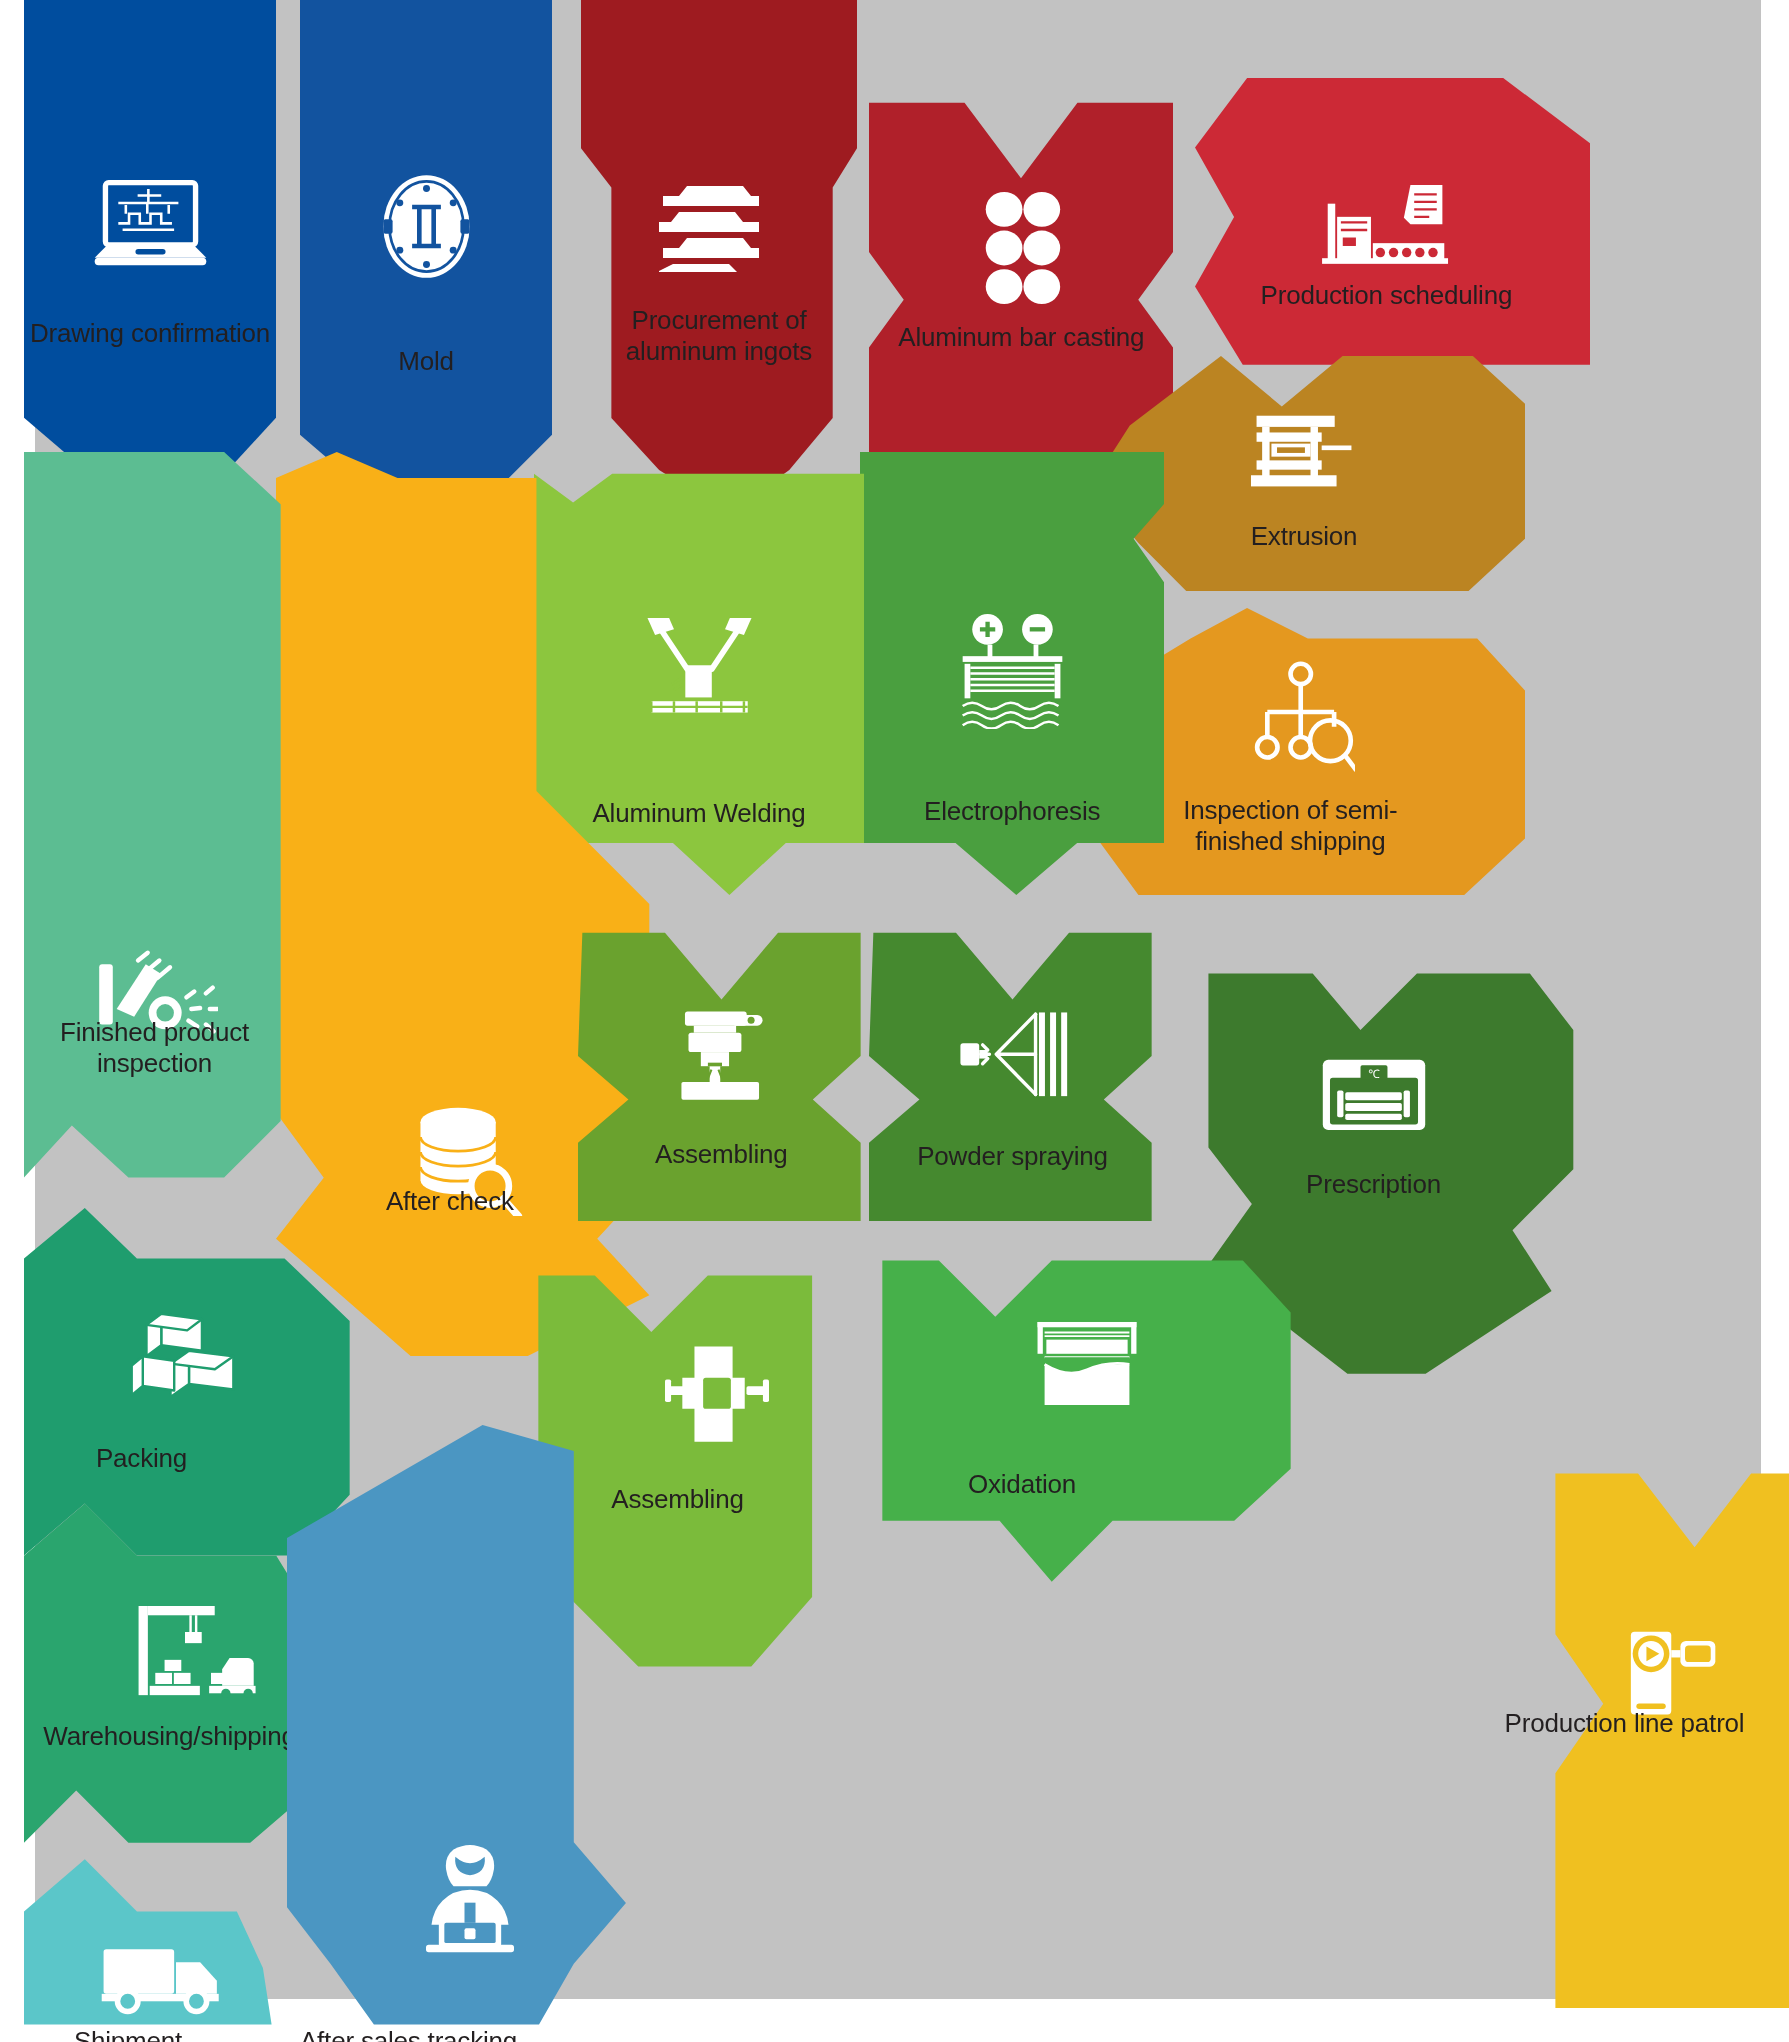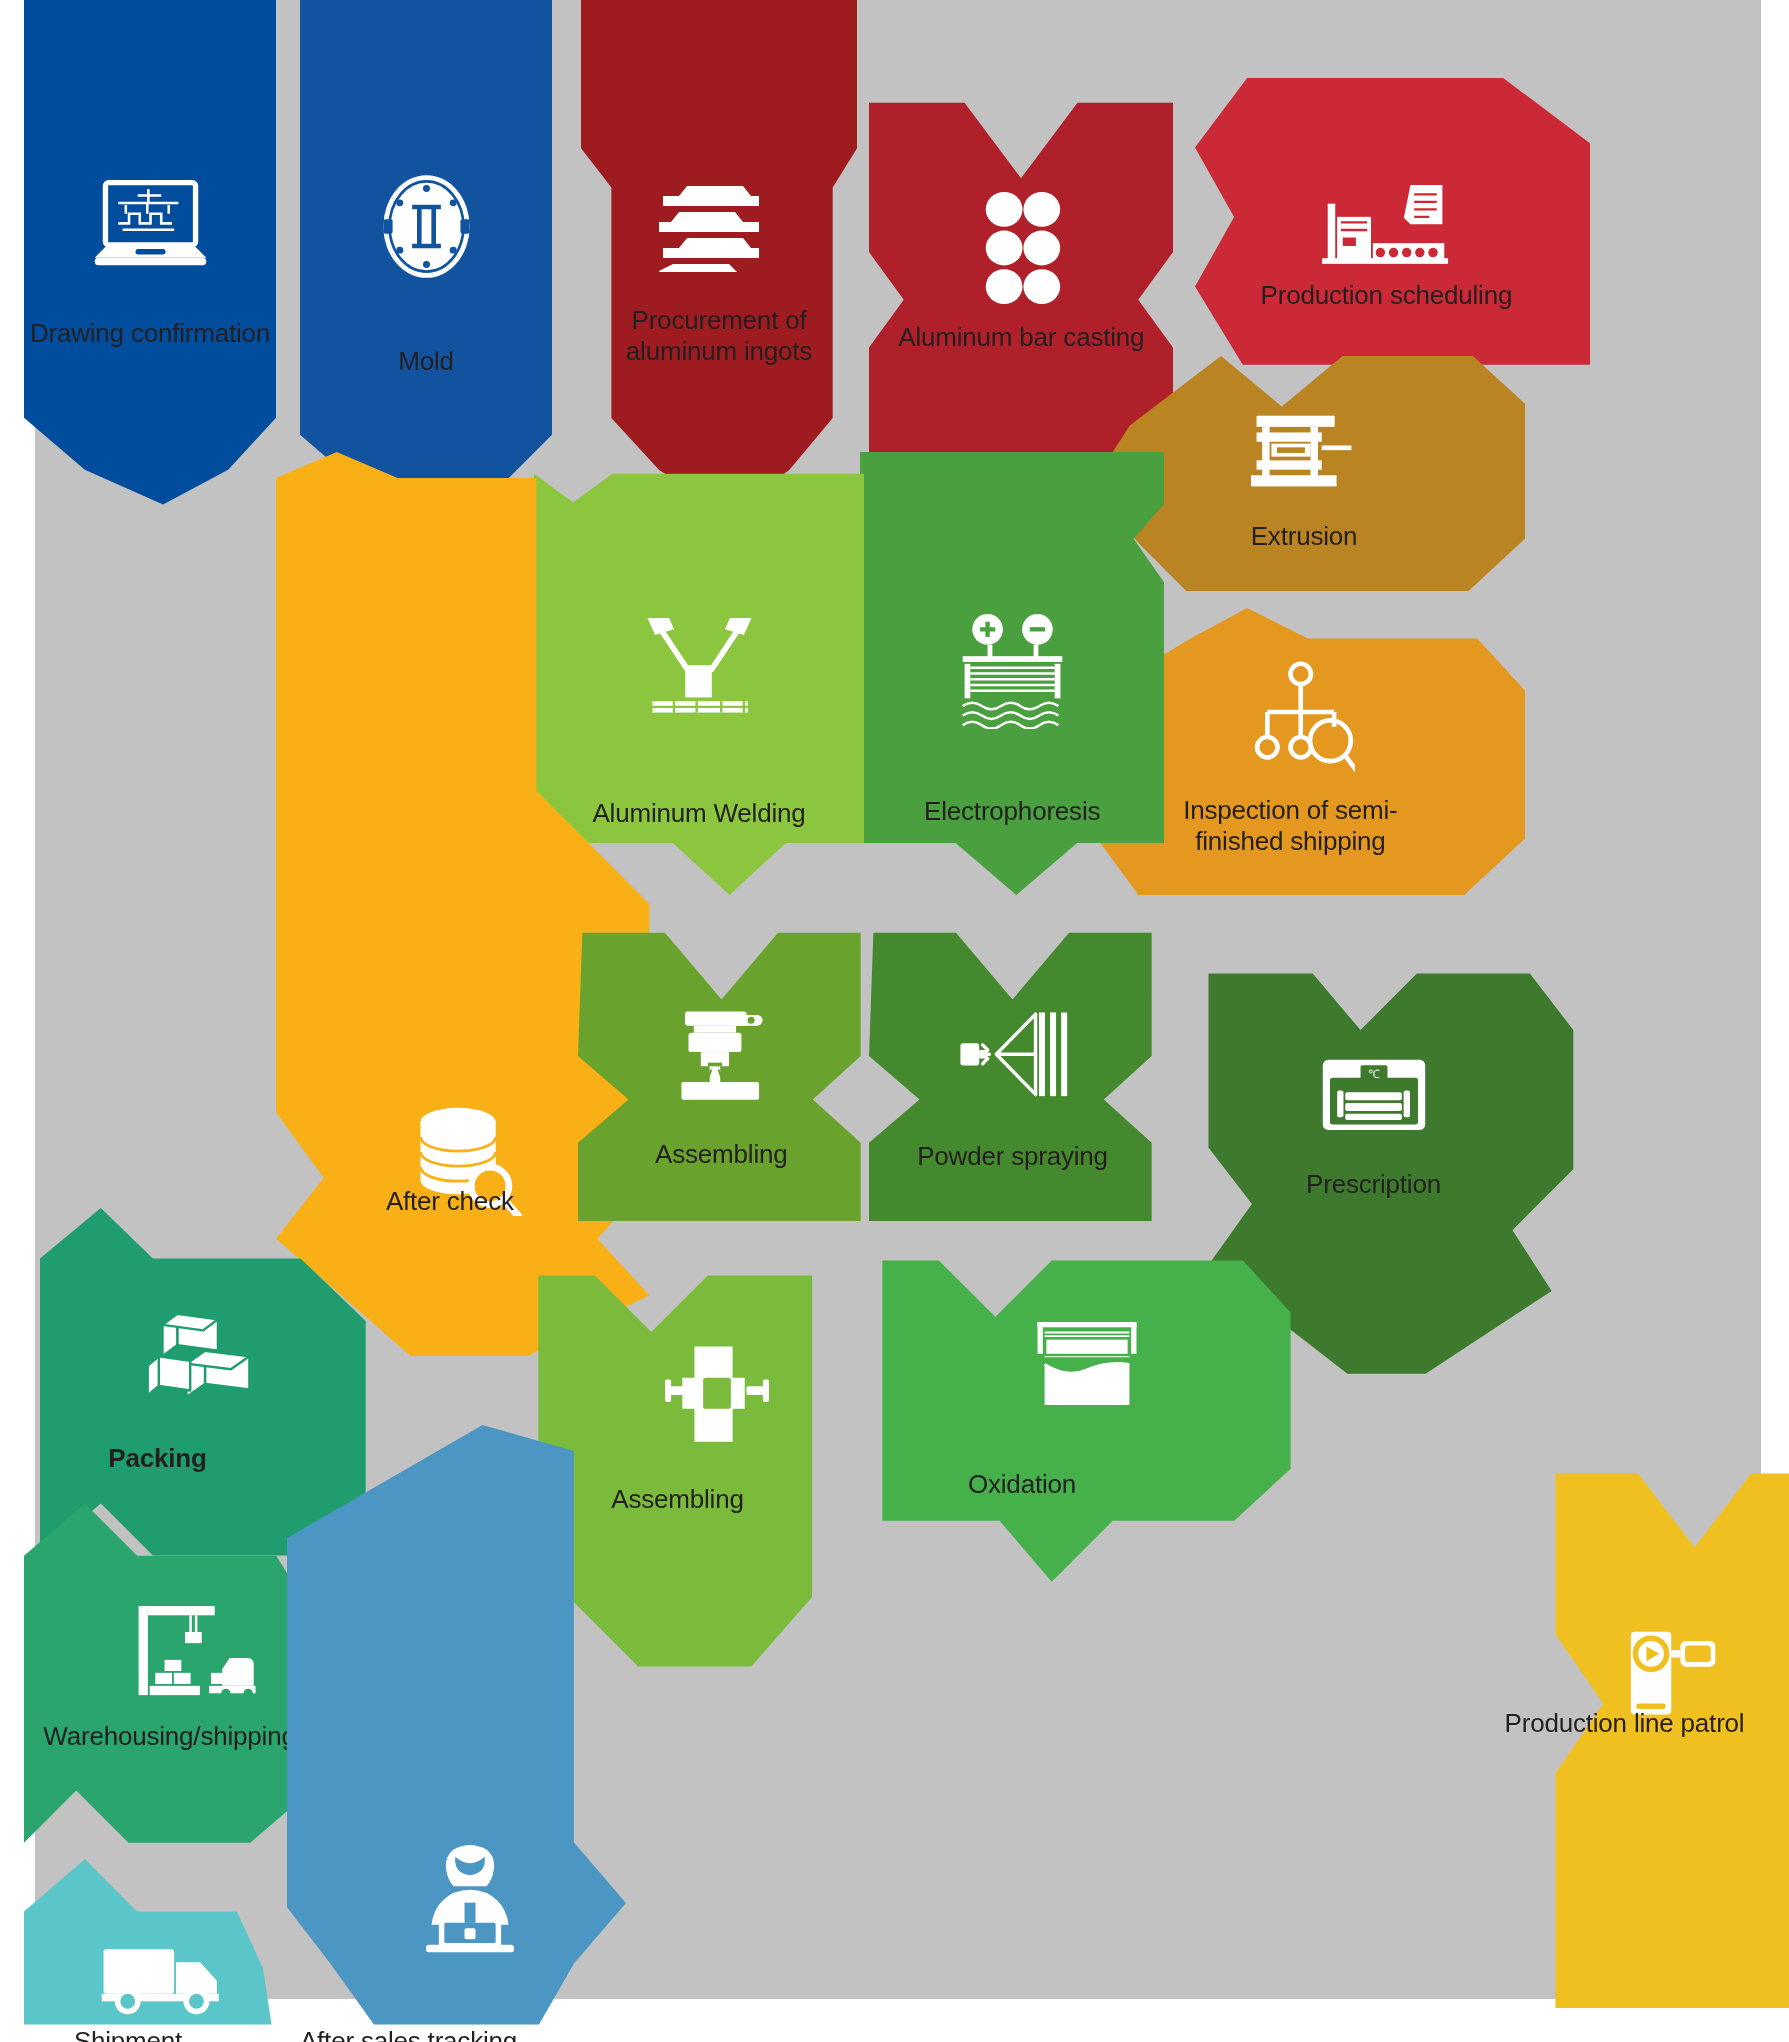--- a/index.html
+++ b/index.html
@@ -265,20 +265,42 @@
           <path d="M10 50 a40 15 0 0 0 80 0"></path>
           <path d="M10 66 a40 15 0 0 0 80 0"></path>
         </g>
         <circle cx="84" cy="86" r="20" fill="#f9b017" stroke="#fff" stroke-width="7"></circle>
         <path d="M98 100 l16 18" stroke="#fff" stroke-width="8" stroke-linecap="round"></path>
       </svg>
     </div>
     <div class="lbl" style="left:-8.7px;width:365px;top:734px;">After check</div>
   </div>
 
+  <div class="node" style="left:24px;top:452px;width:261px;height:756px;">
+    <svg viewBox="0 0 300 870" preserveAspectRatio="none">
+      <polygon points="0,0 230,0 295,60 295,770 230,835 120,835 55,775 0,835" fill="#5cbd92"></polygon>
+    </svg>
+    <div class="glyph" style="top:487px;height:104px;">
+      <svg viewBox="0 0 130 100" style="width:127px;height:97px;">
+        <g fill="#fff">
+          <rect x="8" y="22" width="14" height="62" rx="3"></rect>
+          <path d="M26 68 l30 -46 l16 10 l-28 44 z"></path>
+          <circle cx="76" cy="72" r="17"></circle>
+        </g>
+        <circle cx="76" cy="72" r="9" fill="#5cbd92"></circle>
+        <g stroke="#fff" stroke-width="4.5" stroke-linecap="round">
+          <path d="M48 18 l10 -8 M58 28 l12 -10 M68 36 l13 -11"></path>
+          <path d="M98 56 l8 -6 M103 68 l9 -1 M100 80 l9 6"></path>
+          <path d="M118 52 l7 -6 M122 68 l8 0 M118 84 l8 7"></path>
+        </g>
+      </svg>
+    </div>
+    <div class="lbl" style="left:-13px;width:287px;top:565px;">Finished product
+inspection</div>
+  </div>
 
   <div class="node" style="left:578px;top:917px;width:287px;height:304px;">
     <svg viewBox="0 0 330 350" preserveAspectRatio="none">
       <polygon points="5,18 100,18 165,95 230,18 325,18 325,160 270,210 325,260 325,350 0,350 0,260 58,210 0,160" fill="#6aa22e"></polygon>
     </svg>
     <div class="glyph" style="top:83px;height:113px;">
       <svg viewBox="0 0 120 110" style="width:106px;height:97px;">
         <g fill="#fff">
           <rect x="18" y="4" width="70" height="16" rx="3"></rect>
           <path d="M74 8 h26 a6 6 0 0 1 0 12 h-26 z"></path>
@@ -342,21 +364,21 @@
           <rect x="92" y="40" width="7" height="30" rx="2"></rect>
           <rect x="27" y="42" width="63" height="9" rx="2"></rect>
           <rect x="27" y="54" width="63" height="9" rx="2"></rect>
           <rect x="27" y="66" width="63" height="7" rx="2"></rect>
         </g>
       </svg>
     </div>
     <div class="lbl" style="left:26px;width:365px;top:252px;">Prescription</div>
   </div>
 
-  <div class="node" style="left:40px;top:1208px;width:330px;height:417px;font-weight:bold;">
+  <div class="node" style="left:24px;top:1208px;width:330px;height:417px;">
     <svg viewBox="0 0 380 480" preserveAspectRatio="none">
       <polygon points="0,58 70,0 130,58 300,58 375,130 375,330 310,400 130,400 70,340 0,400" fill="#1f9d6e"></polygon>
     </svg>
     <div class="glyph" style="top:100px;height:91px;">
       <svg viewBox="0 0 132 94" style="width:122px;height:87px;">
         <g fill="#fff" stroke="#1f9d6e" stroke-width="2.6" stroke-linejoin="round">
           <path d="M36 4 l44 6 v34 l-44 -6 z"></path>
           <path d="M36 4 l-16 12 v34 l16 -12 z"></path>
           <path d="M20 16 l44 6 l16 -12 l-44 -6 z"></path>
           <path d="M66 44 l48 6 v36 l-48 -6 z"></path>

